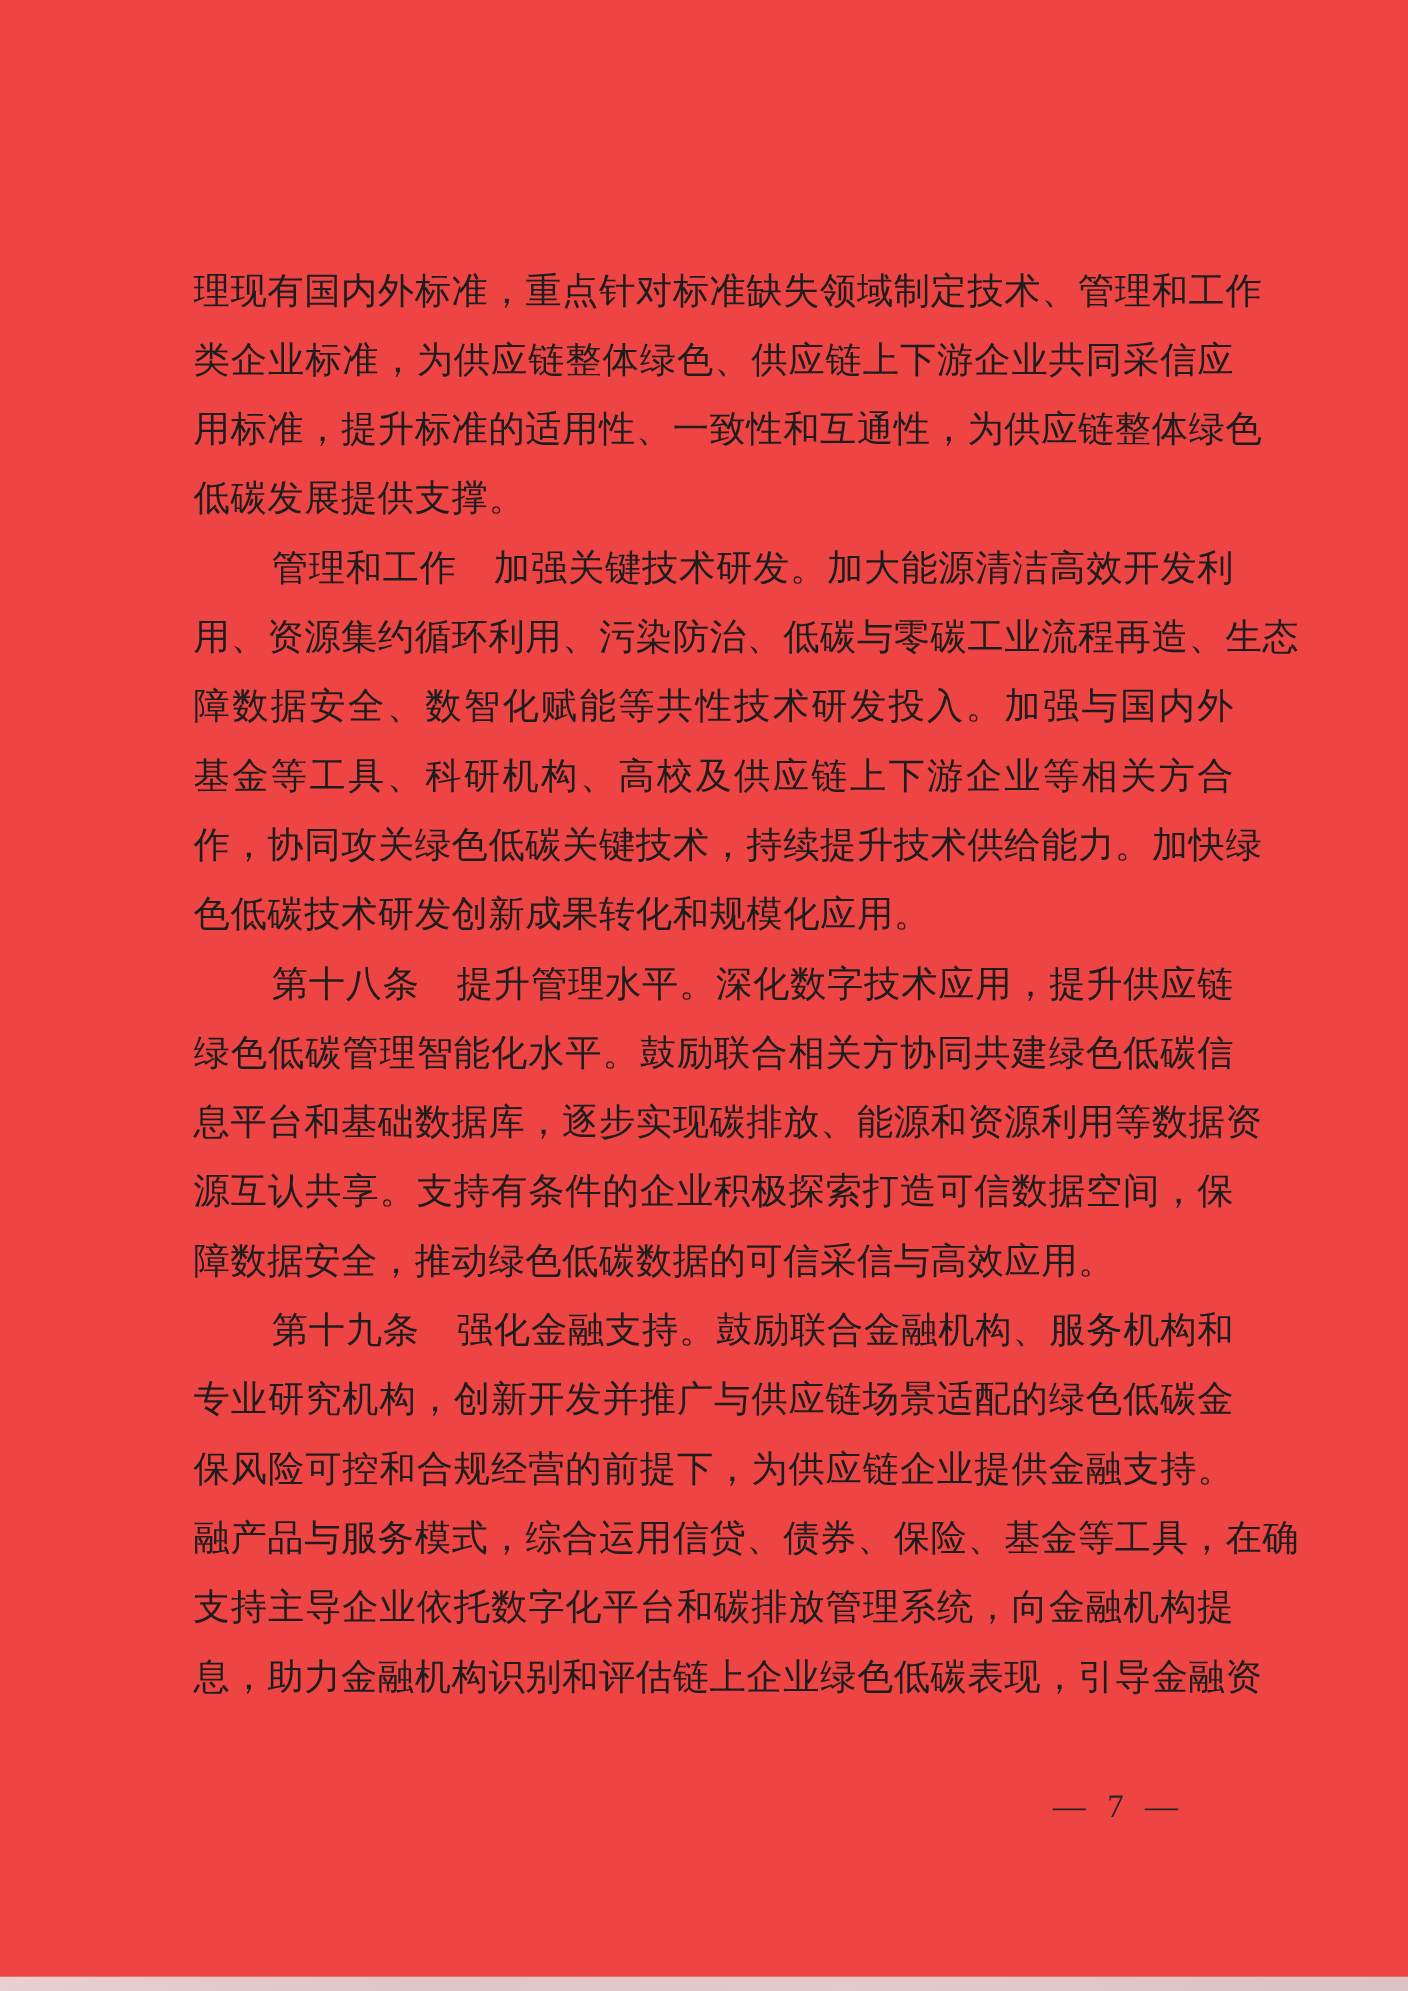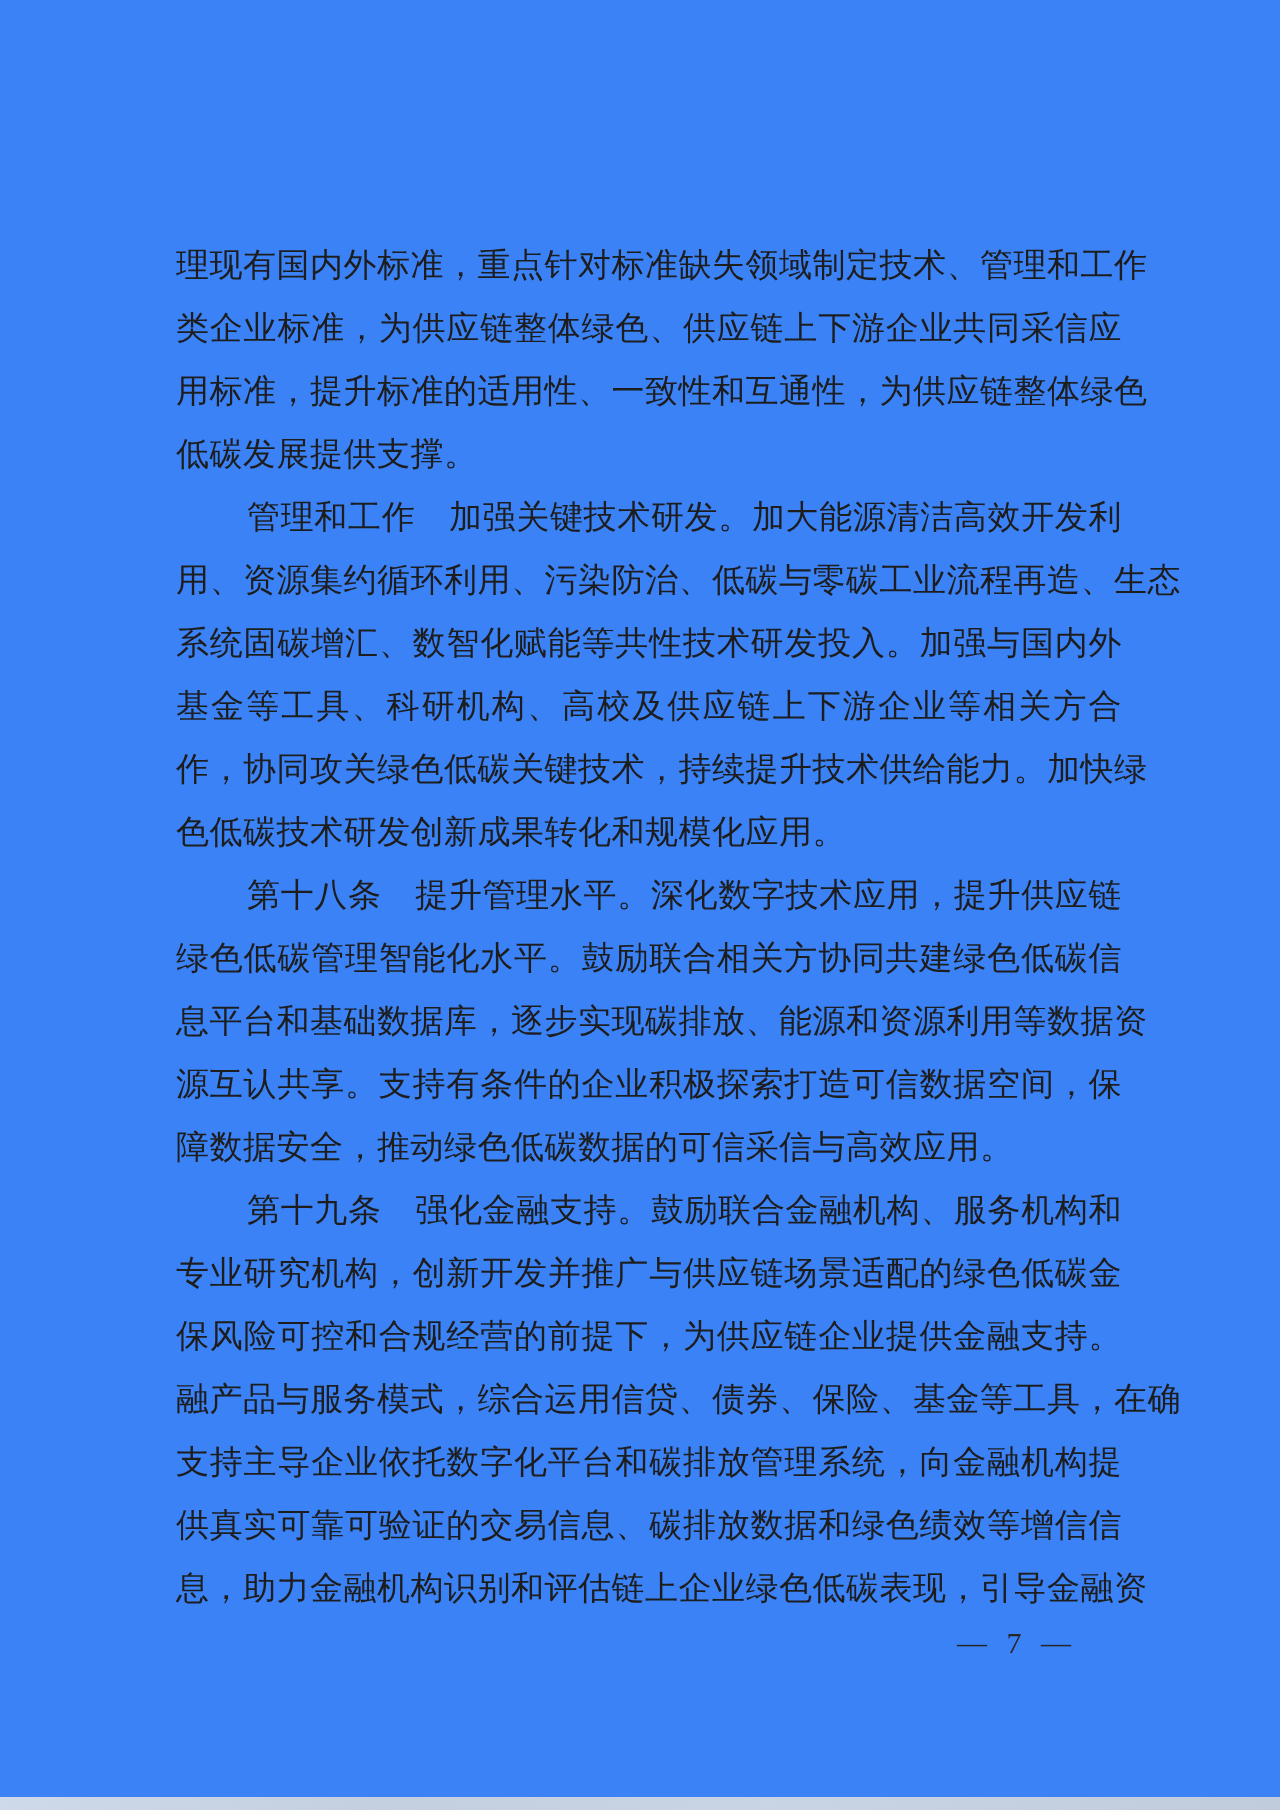--- a/index.html
+++ b/index.html
@@ -4,21 +4,21 @@
 <style>
   html, body {
     margin: 0;
     padding: 0;
     background: #ffffff;
   }
   .page {
     position: relative;
     width: 1280px;
     height: 1810px;
-    background: #3b82f6;
+    background: #ef4444;
     overflow: hidden;
     font-family: "Liberation Serif", "DejaVu Serif", serif;
     color: #1d1d1d;
   }
   .text-block {
     position: absolute;
     left: 176px;
     top: 234px;
     width: 946px;
   }
@@ -63,34 +63,33 @@
 <body>
 
 <div class="page">
   <div class="text-block">
     <div class="line">理现有国内外标准，重点针对标准缺失领域制定技术、管理和工作</div>
     <div class="line">类企业标准，为供应链整体绿色、供应链上下游企业共同采信应</div>
     <div class="line">用标准，提升标准的适用性、一致性和互通性，为供应链整体绿色</div>
     <div class="line para-end">低碳发展提供支撑。</div>
     <div class="line indent">管理和工作　加强关键技术研发。加大能源清洁高效开发利</div>
     <div class="line">用、资源集约循环利用、污染防治、低碳与零碳工业流程再造、生态</div>
-    <div class="line">系统固碳增汇、数智化赋能等共性技术研发投入。加强与国内外</div>
+    <div class="line">障数据安全、数智化赋能等共性技术研发投入。加强与国内外</div>
     <div class="line">基金等工具、科研机构、高校及供应链上下游企业等相关方合</div>
     <div class="line">作，协同攻关绿色低碳关键技术，持续提升技术供给能力。加快绿</div>
     <div class="line para-end">色低碳技术研发创新成果转化和规模化应用。</div>
     <div class="line indent">第十八条　提升管理水平。深化数字技术应用，提升供应链</div>
     <div class="line">绿色低碳管理智能化水平。鼓励联合相关方协同共建绿色低碳信</div>
     <div class="line">息平台和基础数据库，逐步实现碳排放、能源和资源利用等数据资</div>
     <div class="line">源互认共享。支持有条件的企业积极探索打造可信数据空间，保</div>
     <div class="line para-end">障数据安全，推动绿色低碳数据的可信采信与高效应用。</div>
     <div class="line indent">第十九条　强化金融支持。鼓励联合金融机构、服务机构和</div>
     <div class="line">专业研究机构，创新开发并推广与供应链场景适配的绿色低碳金</div>
     <div class="line">保风险可控和合规经营的前提下，为供应链企业提供金融支持。</div>
     <div class="line">融产品与服务模式，综合运用信贷、债券、保险、基金等工具，在确</div>
     <div class="line">支持主导企业依托数字化平台和碳排放管理系统，向金融机构提</div>
-    <div class="line">供真实可靠可验证的交易信息、碳排放数据和绿色绩效等增信信</div>
     <div class="line">息，助力金融机构识别和评估链上企业绿色低碳表现，引导金融资</div>
   </div>
 
   <div class="page-number">— 7 —</div>
 
   <div class="bottom-strip"></div>
 </div>
 
 </body></html>

